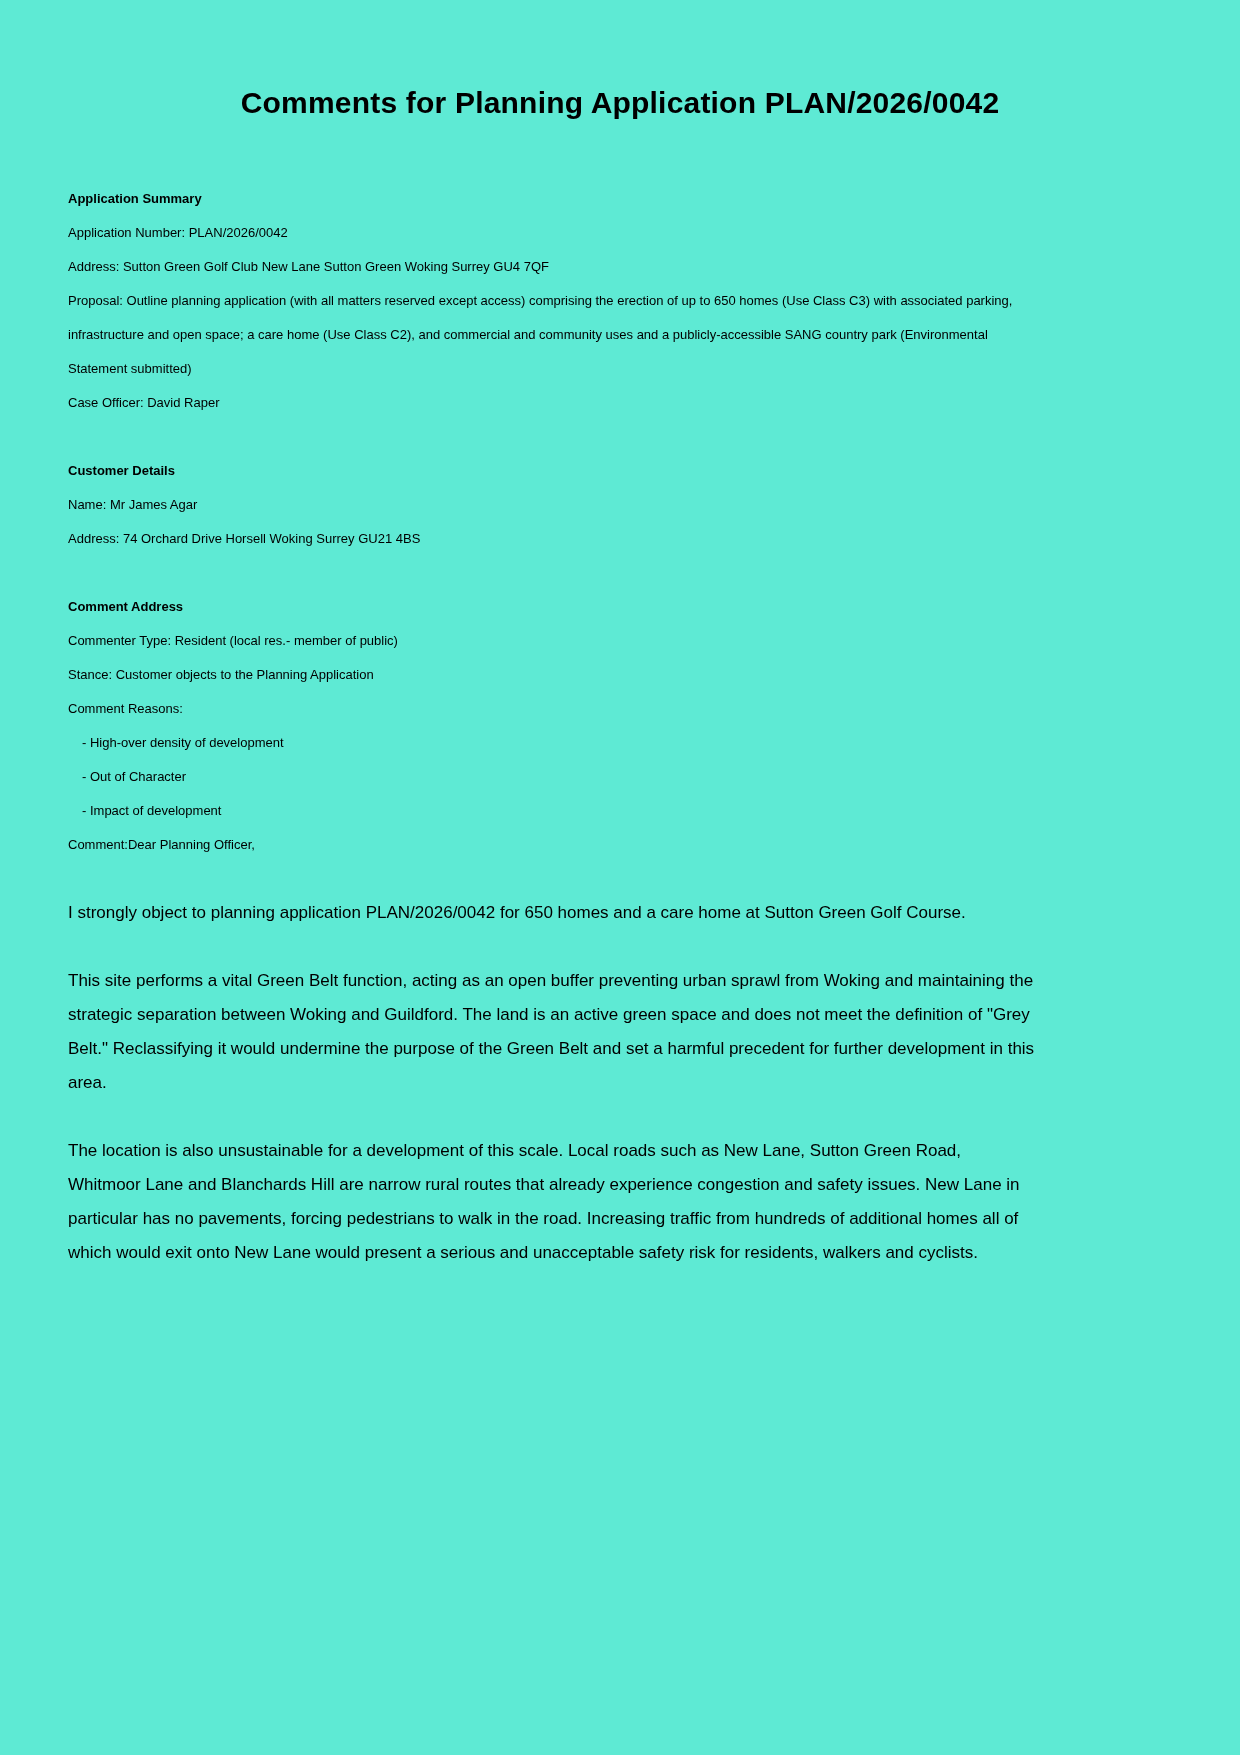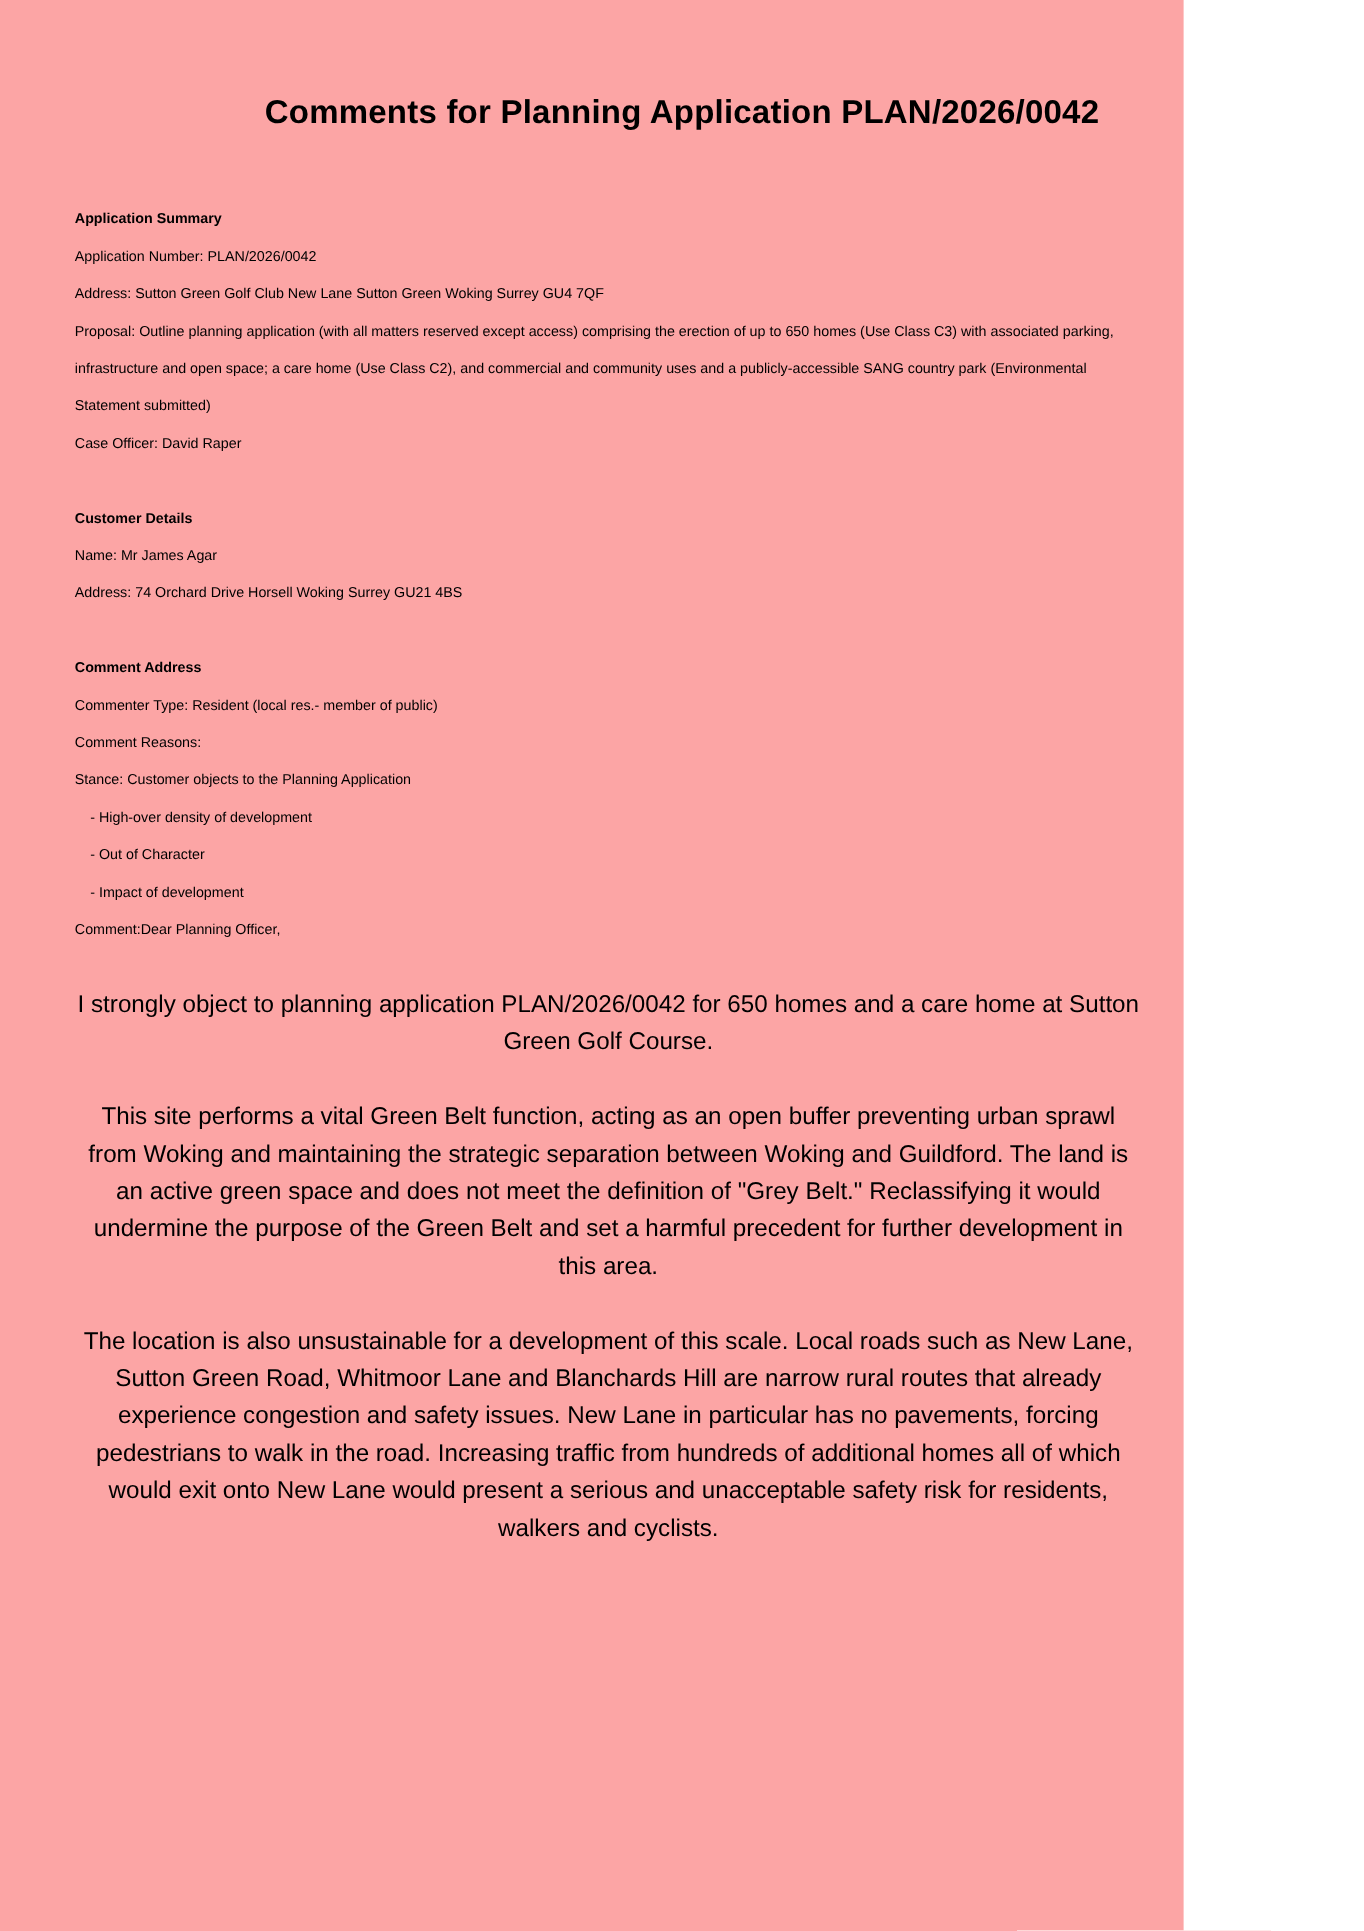--- a/index.html
+++ b/index.html
@@ -8,24 +8,24 @@
     background: #ffffff;
   }
   body {
     width: 1240px;
     font-family: "Liberation Sans", sans-serif;
     color: #000000;
     -webkit-font-smoothing: antialiased;
   }
   .page {
     box-sizing: border-box;
-    width: 1076px;
+    width: 1240px;
     min-height: 1755px;
     padding: 86px 68px 60px 68px;
-    background: #fca5a5;
+    background: #5eead4;
   }
   .content {
     width: 970px;
   }
   .doc-title {
     font-size: 30px;
     font-weight: bold;
     text-align: center;
     margin: 0 0 62px 0;
     letter-spacing: 0.2px;
@@ -45,23 +45,22 @@
     line-height: 34px;
   }
   .heading {
     font-weight: bold;
   }
   .reason {
     padding-left: 14px;
   }
   .para {
     margin: 34px 0 0 0;
-    font-size: 22px;
+    font-size: 17px;
     line-height: 34px;
-    text-align: center;
   }
 </style>
 </head>
 <body>
 
 <div class="page">
 
   <h1 class="doc-title">Comments for Planning Application PLAN/2026/0042</h1>
 
   <div class="content">
@@ -76,22 +75,22 @@
 
     <section class="doc-section">
       <p class="line heading">Customer Details</p>
       <p class="line">Name: Mr James Agar</p>
       <p class="line">Address: 74 Orchard Drive Horsell Woking Surrey GU21 4BS</p>
     </section>
 
     <section class="doc-section">
       <p class="line heading">Comment Address</p>
       <p class="line">Commenter Type: Resident (local res.- member of public)</p>
+      <p class="line">Stance: Customer objects to the Planning Application</p>
       <p class="line">Comment Reasons:</p>
-      <p class="line">Stance: Customer objects to the Planning Application</p>
       <p class="line reason">- High-over density of development</p>
       <p class="line reason">- Out of Character</p>
       <p class="line reason">- Impact of development</p>
       <p class="line">Comment:Dear Planning Officer,</p>
     </section>
 
     <p class="para">I strongly object to planning application PLAN/2026/0042 for 650 homes and a care home at Sutton Green Golf Course.</p>
     <p class="para">This site performs a vital Green Belt function, acting as an open buffer preventing urban sprawl from Woking and maintaining the strategic separation between Woking and Guildford. The land is an active green space and does not meet the definition of "Grey Belt." Reclassifying it would undermine the purpose of the Green Belt and set a harmful precedent for further development in this area.</p>
     <p class="para">The location is also unsustainable for a development of this scale. Local roads such as New Lane, Sutton Green Road, Whitmoor Lane and Blanchards Hill are narrow rural routes that already experience congestion and safety issues. New Lane in particular has no pavements, forcing pedestrians to walk in the road. Increasing traffic from hundreds of additional homes all of which would exit onto New Lane would present a serious and unacceptable safety risk for residents, walkers and cyclists.</p>
 

